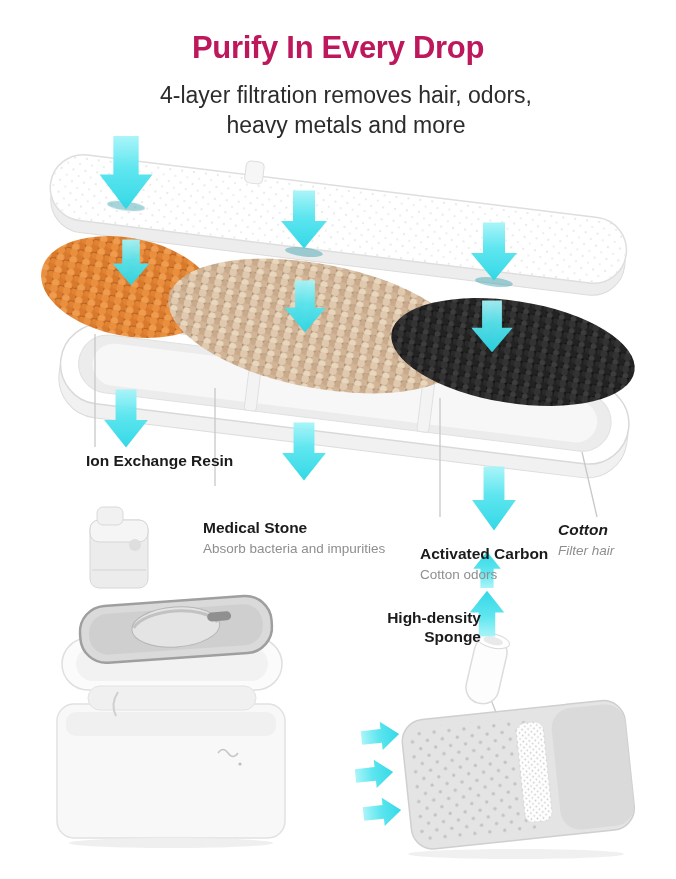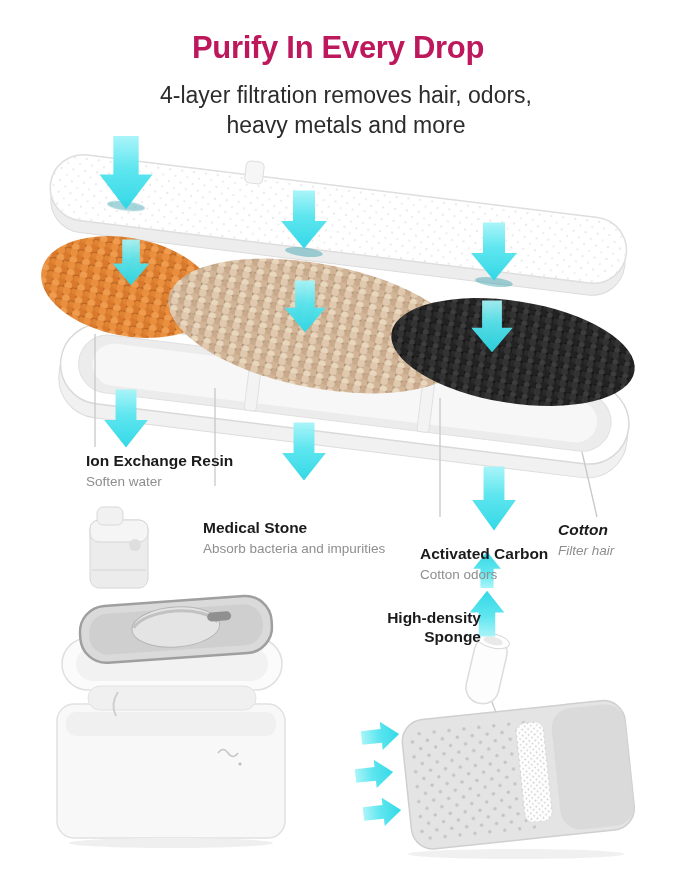--- a/index.html
+++ b/index.html
@@ -170,21 +170,20 @@
   <div class="hero">
     <h1>Purify In Every Drop</h1>
     <div class="subtitle">
       <div>4-layer filtration removes hair, odors,</div>
       <div>heavy metals and more</div>
     </div>
   </div>
 
   <div class="callout" style="left:42px;top:451px;margin-left:44px;">
     <div class="callout-title">Ion Exchange Resin</div>
-    <div class="callout-sub">Soften water</div>
   </div>
 
   <div class="callout" style="left:203px;top:490px;margin-top:28px;">
     <div class="callout-title">Medical Stone</div>
     <div class="callout-sub">Absorb bacteria and impurities</div>
   </div>
 
   <div class="callout" style="left:420px;top:544px;">
     <div class="callout-title">Activated Carbon</div>
     <div class="callout-sub">Cotton odors</div>

